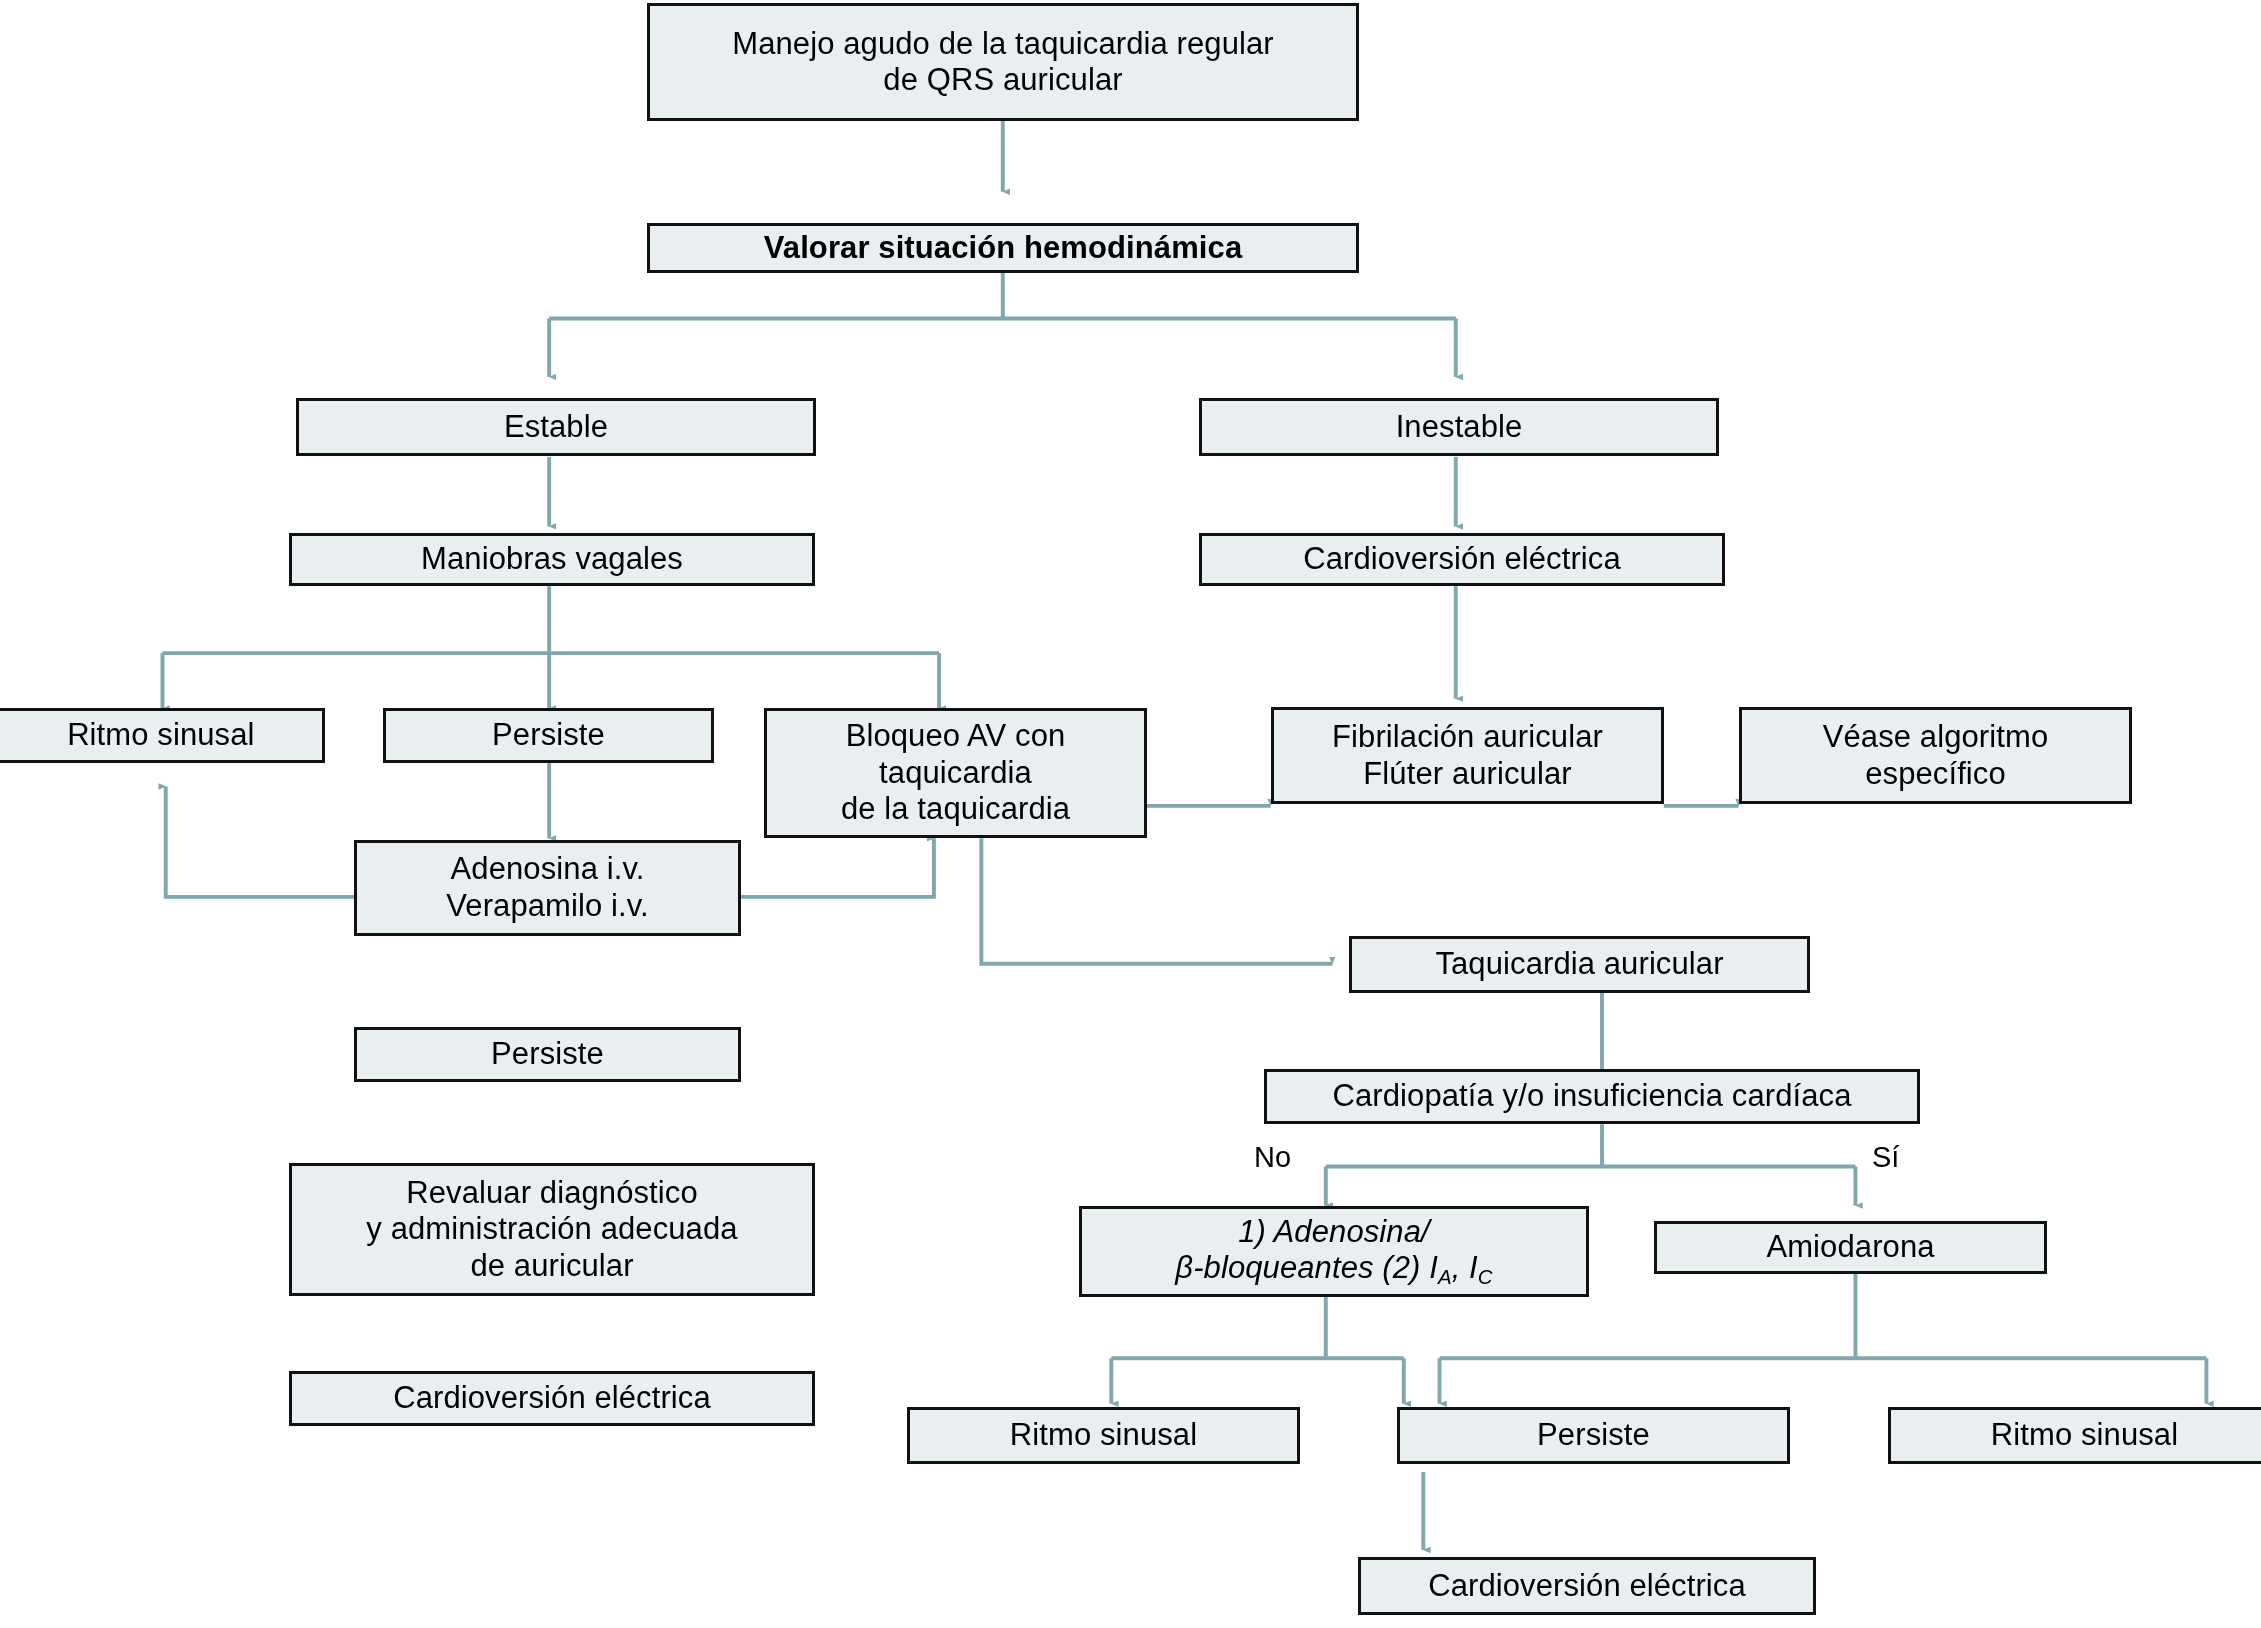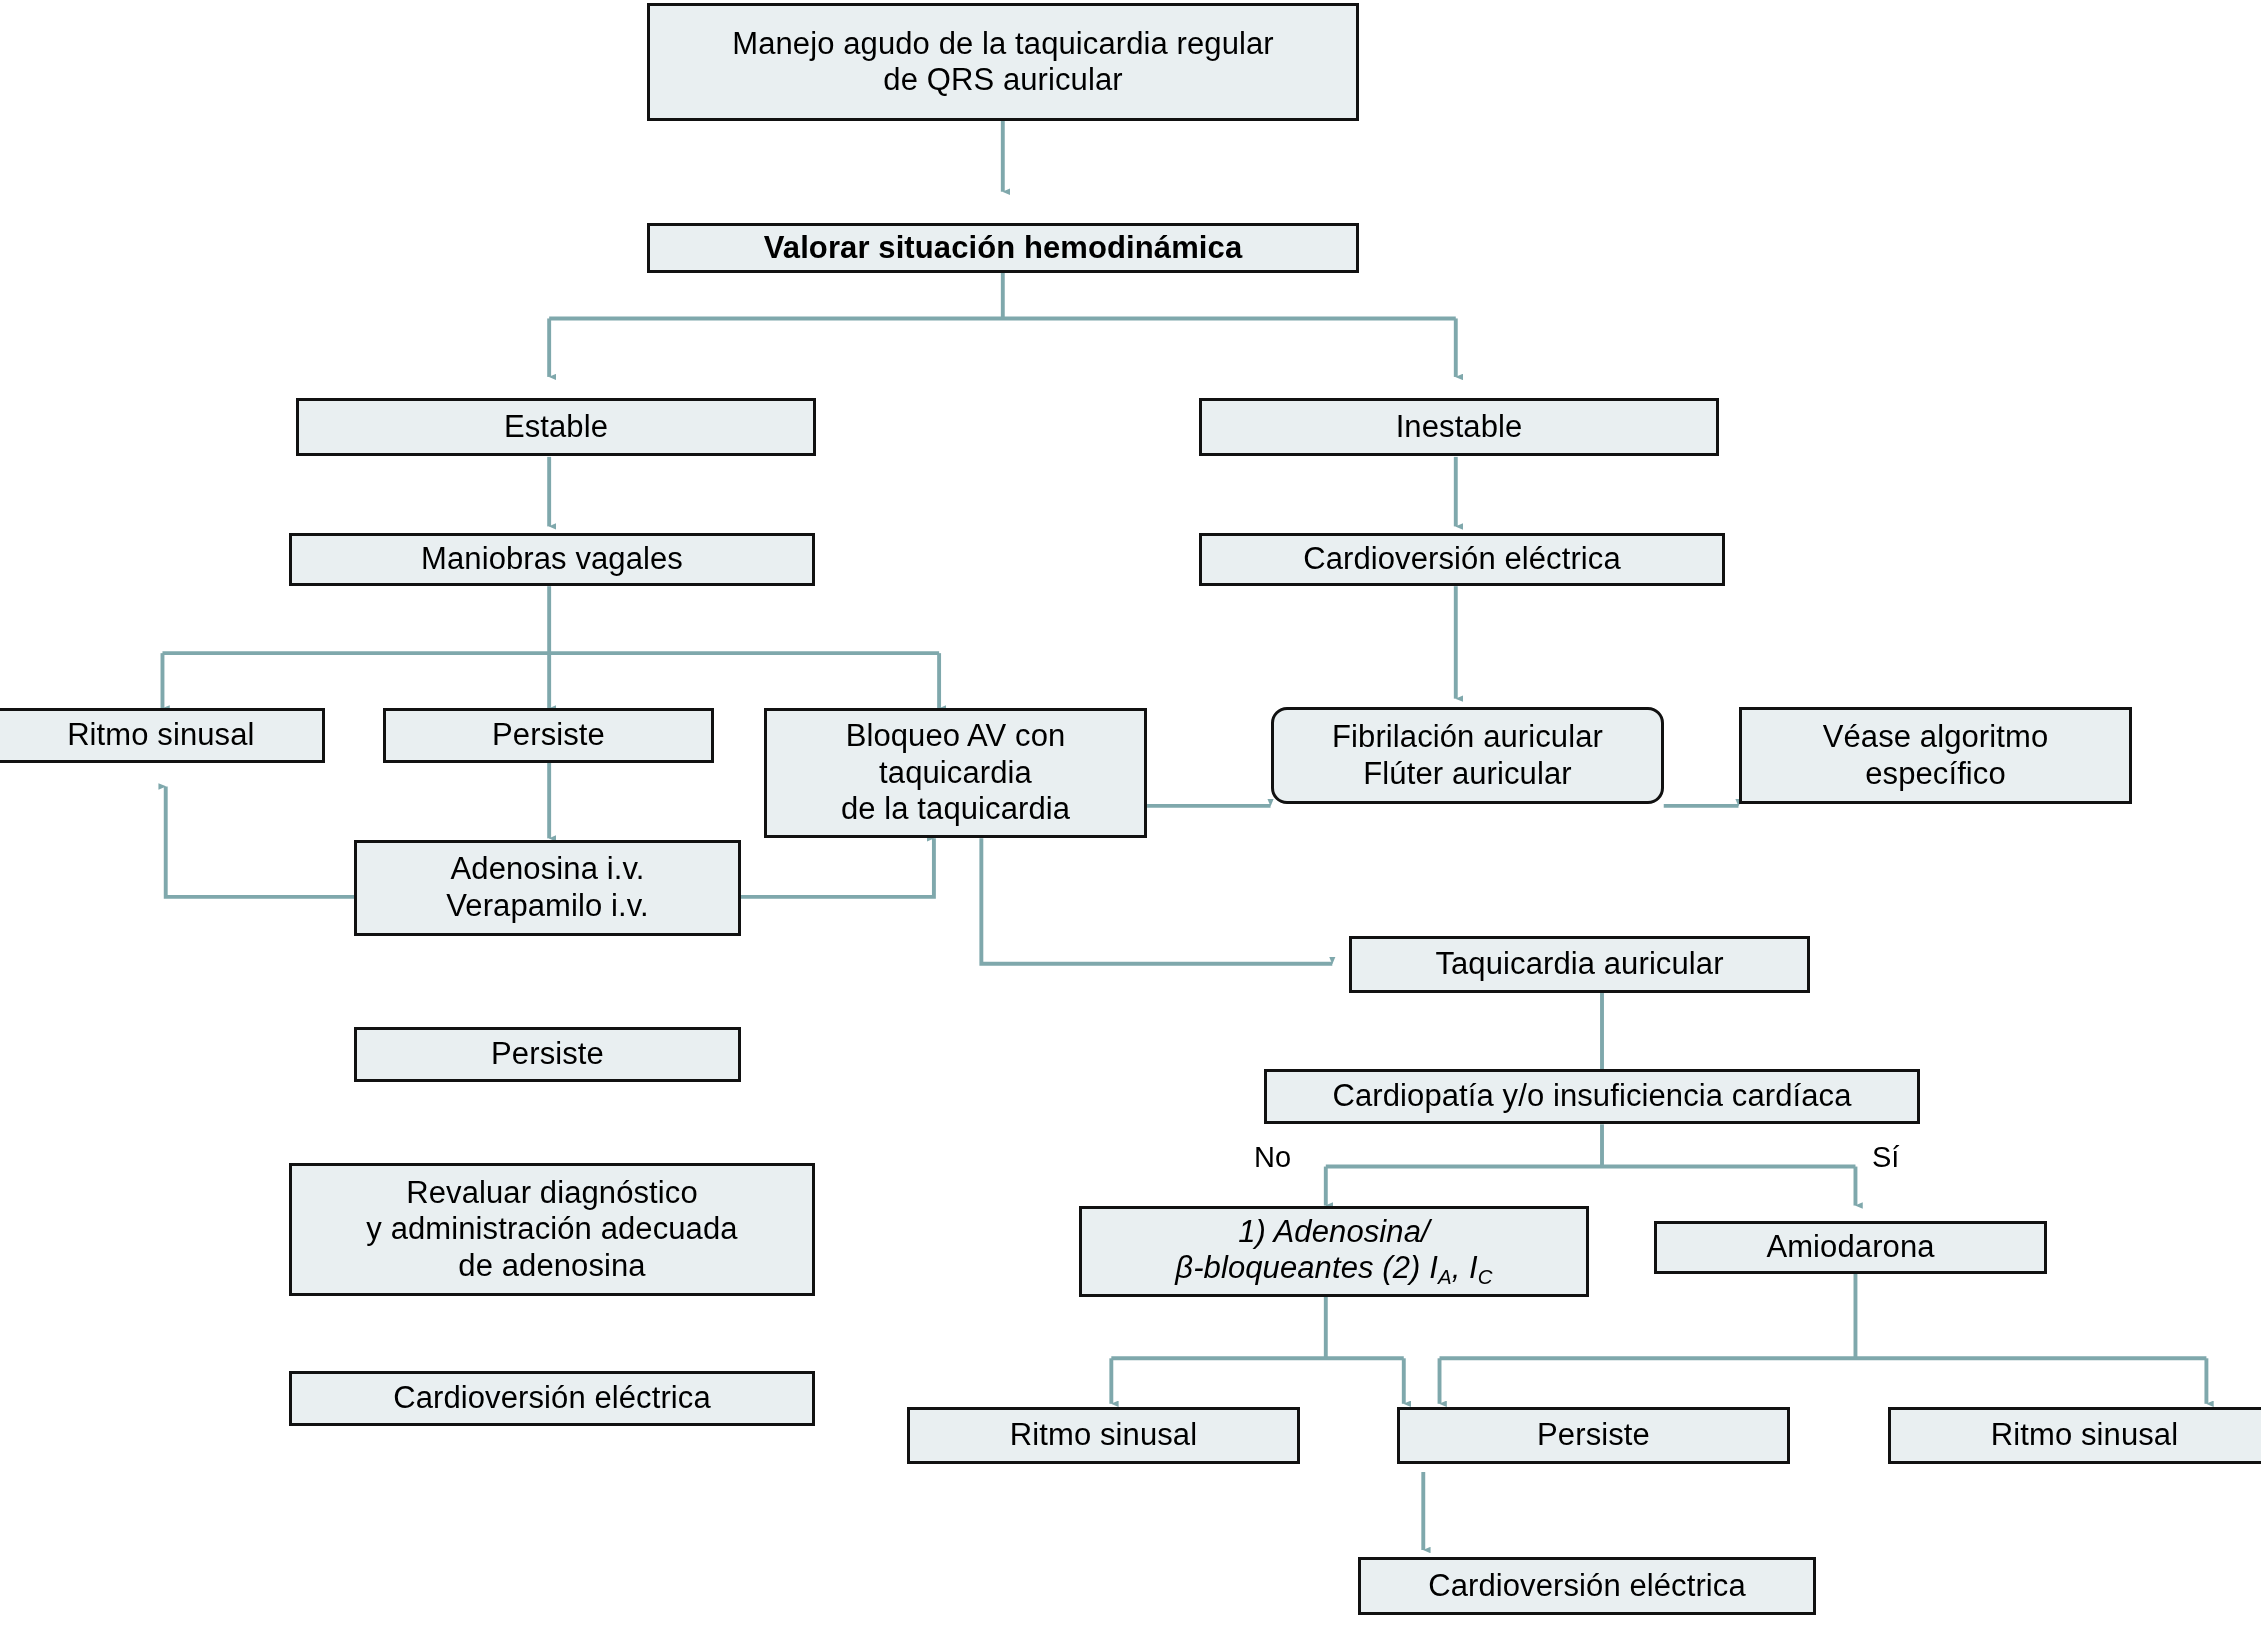--- a/index.html
+++ b/index.html
@@ -156,21 +156,21 @@
   </div>
 
   <div class="node" style="left:764px;top:708px;width:383px;height:130px;">
     <div>
       <span>Bloqueo AV con</span>
       <span>taquicardia</span>
       <span>de la taquicardia</span>
     </div>
   </div>
 
-  <div class="node" style="left:1271px;top:707px;width:393px;height:97px;border-radius:16px;">
+  <div class="node" style="left:1271px;top:707px;width:393px;height:97px;">
     <div>
       <span>Fibrilación auricular</span>
       <span>Flúter auricular</span>
     </div>
   </div>
 
   <div class="node" style="left:1739px;top:707px;width:393px;height:97px;">
     <div>
       <span>Véase algoritmo</span>
       <span>específico</span>
@@ -199,21 +199,21 @@
   <div class="node" style="left:1264px;top:1069px;width:656px;height:55px;">
     <div>
       <span>Cardiopatía y/o insuficiencia cardíaca</span>
     </div>
   </div>
 
   <div class="node" style="left:289px;top:1163px;width:526px;height:133px;">
     <div>
       <span>Revaluar diagnóstico</span>
       <span>y administración adecuada</span>
-      <span>de adenosina</span>
+      <span>de auricular</span>
     </div>
   </div>
 
   <div class="node" style="left:1079px;top:1206px;width:510px;height:91px;font-style:italic;">
     <div>
       <span>1) Adenosina/</span>
       <span>β-bloqueantes (2) I<sub>A</sub>, I<sub>C</sub></span>
     </div>
   </div>
 

